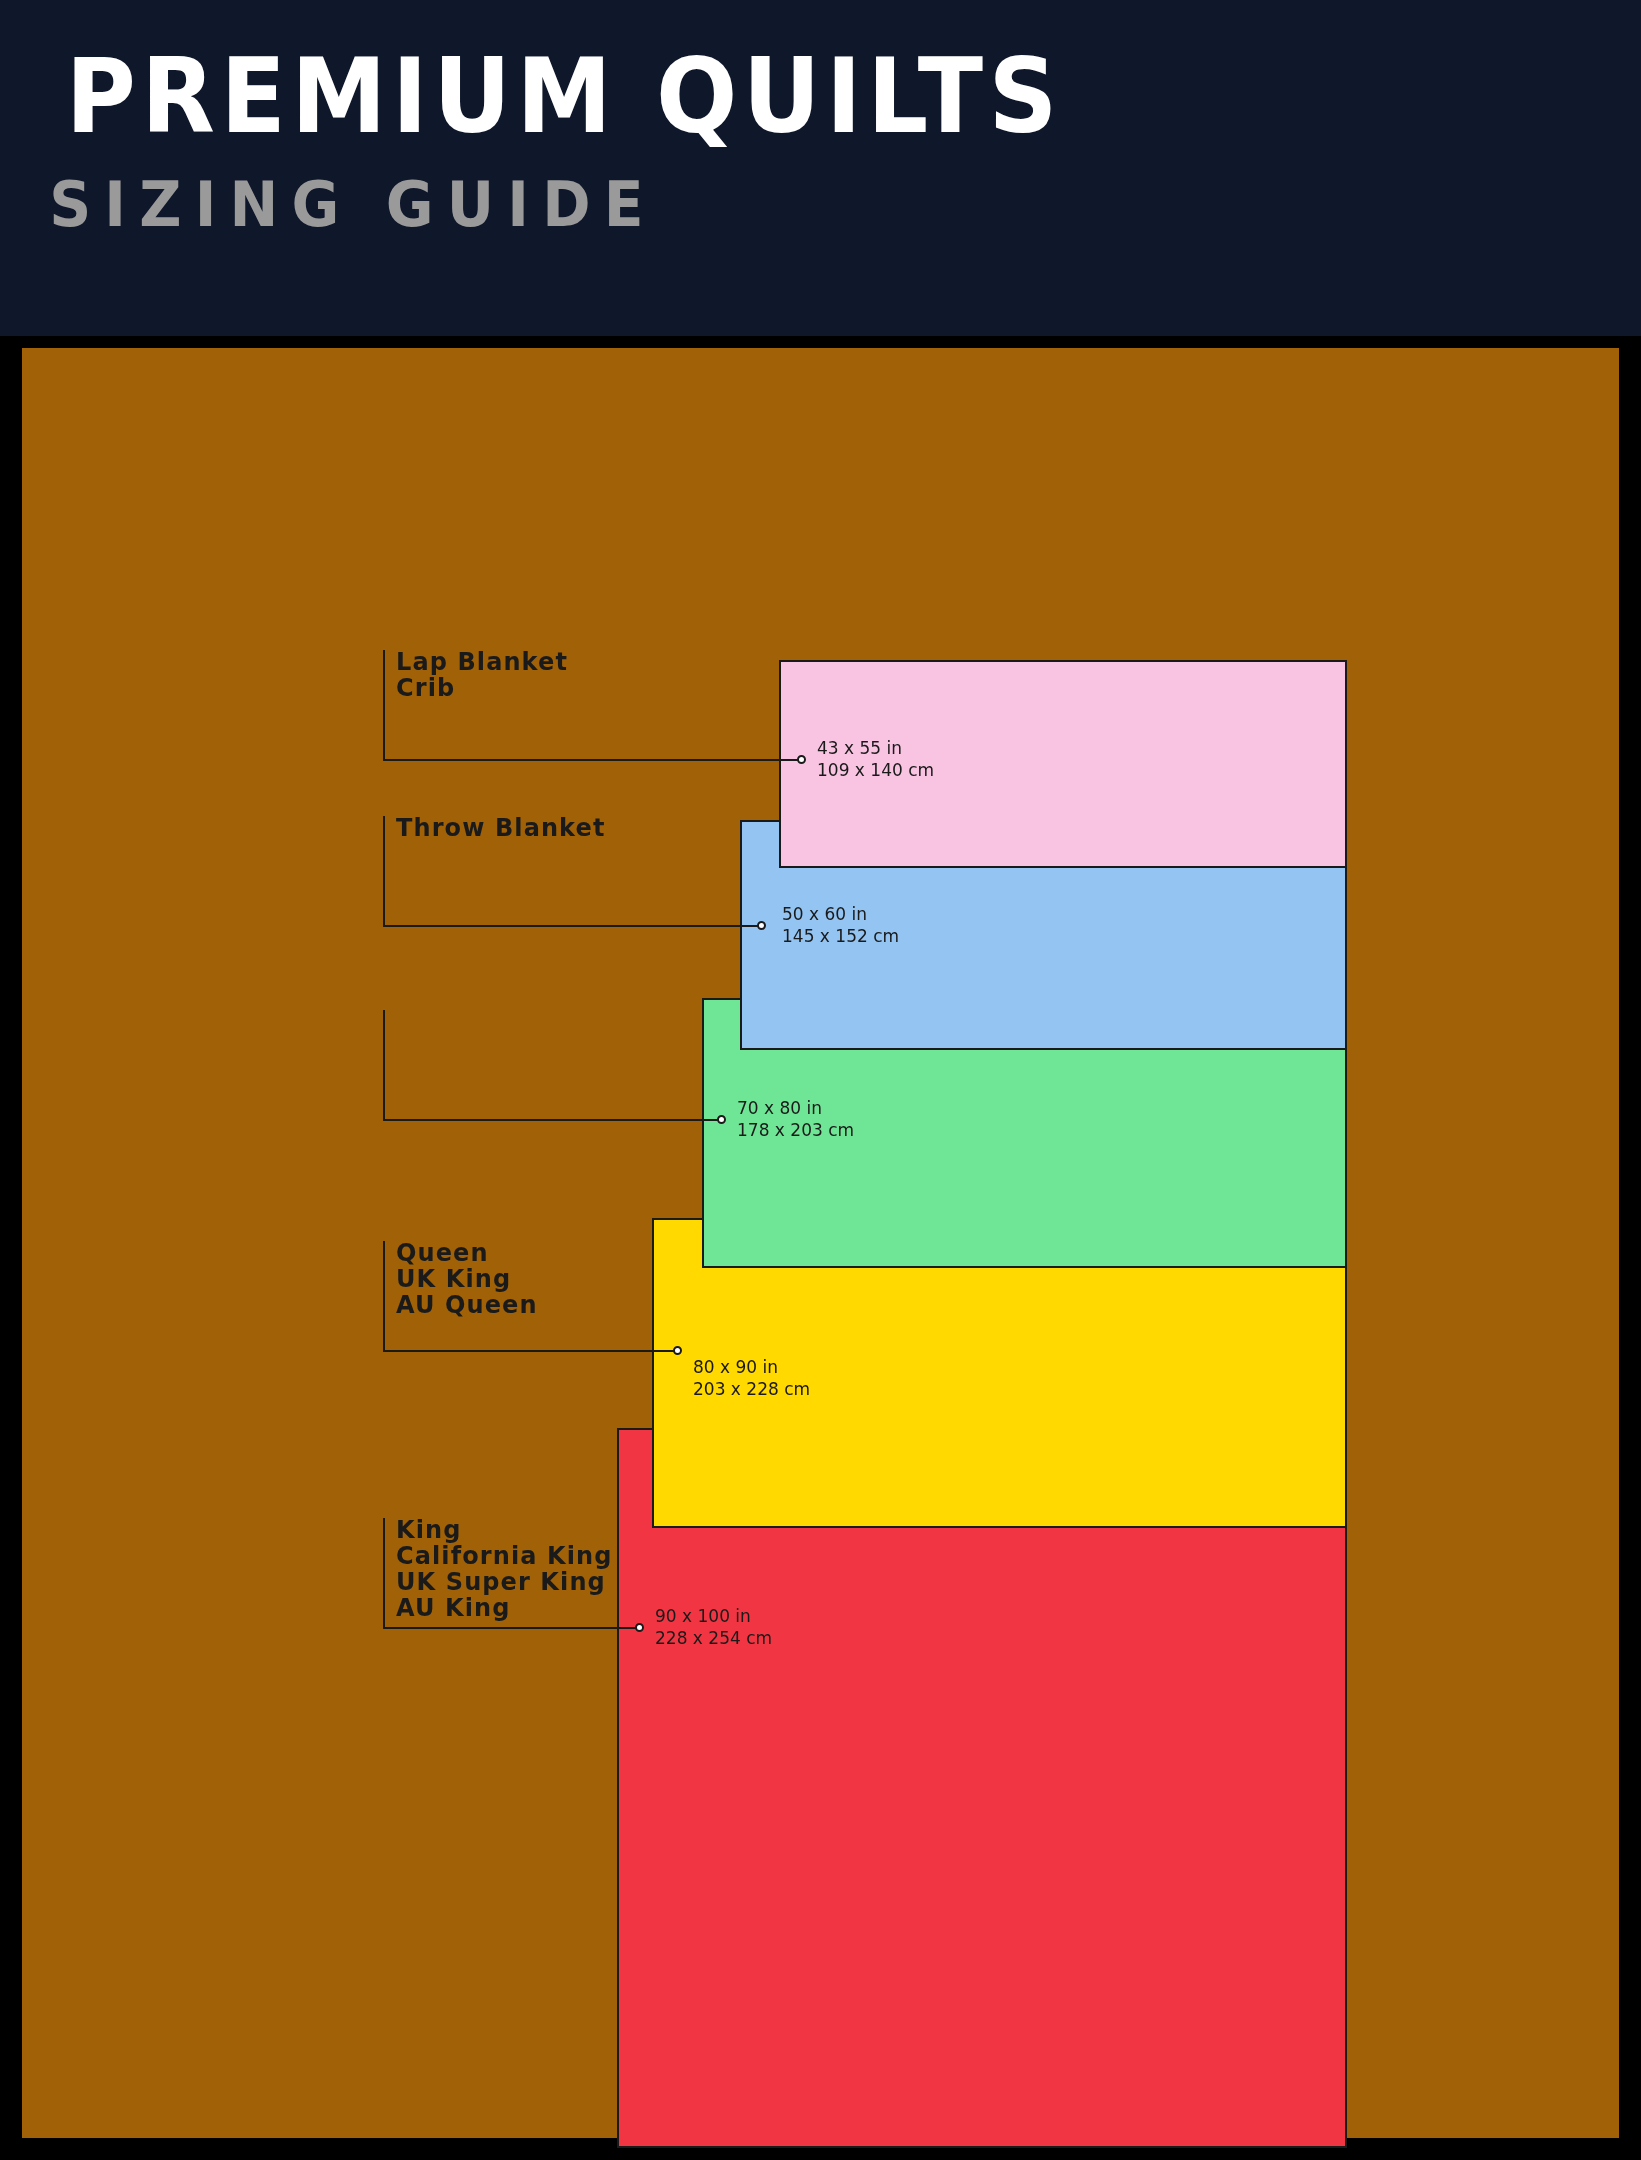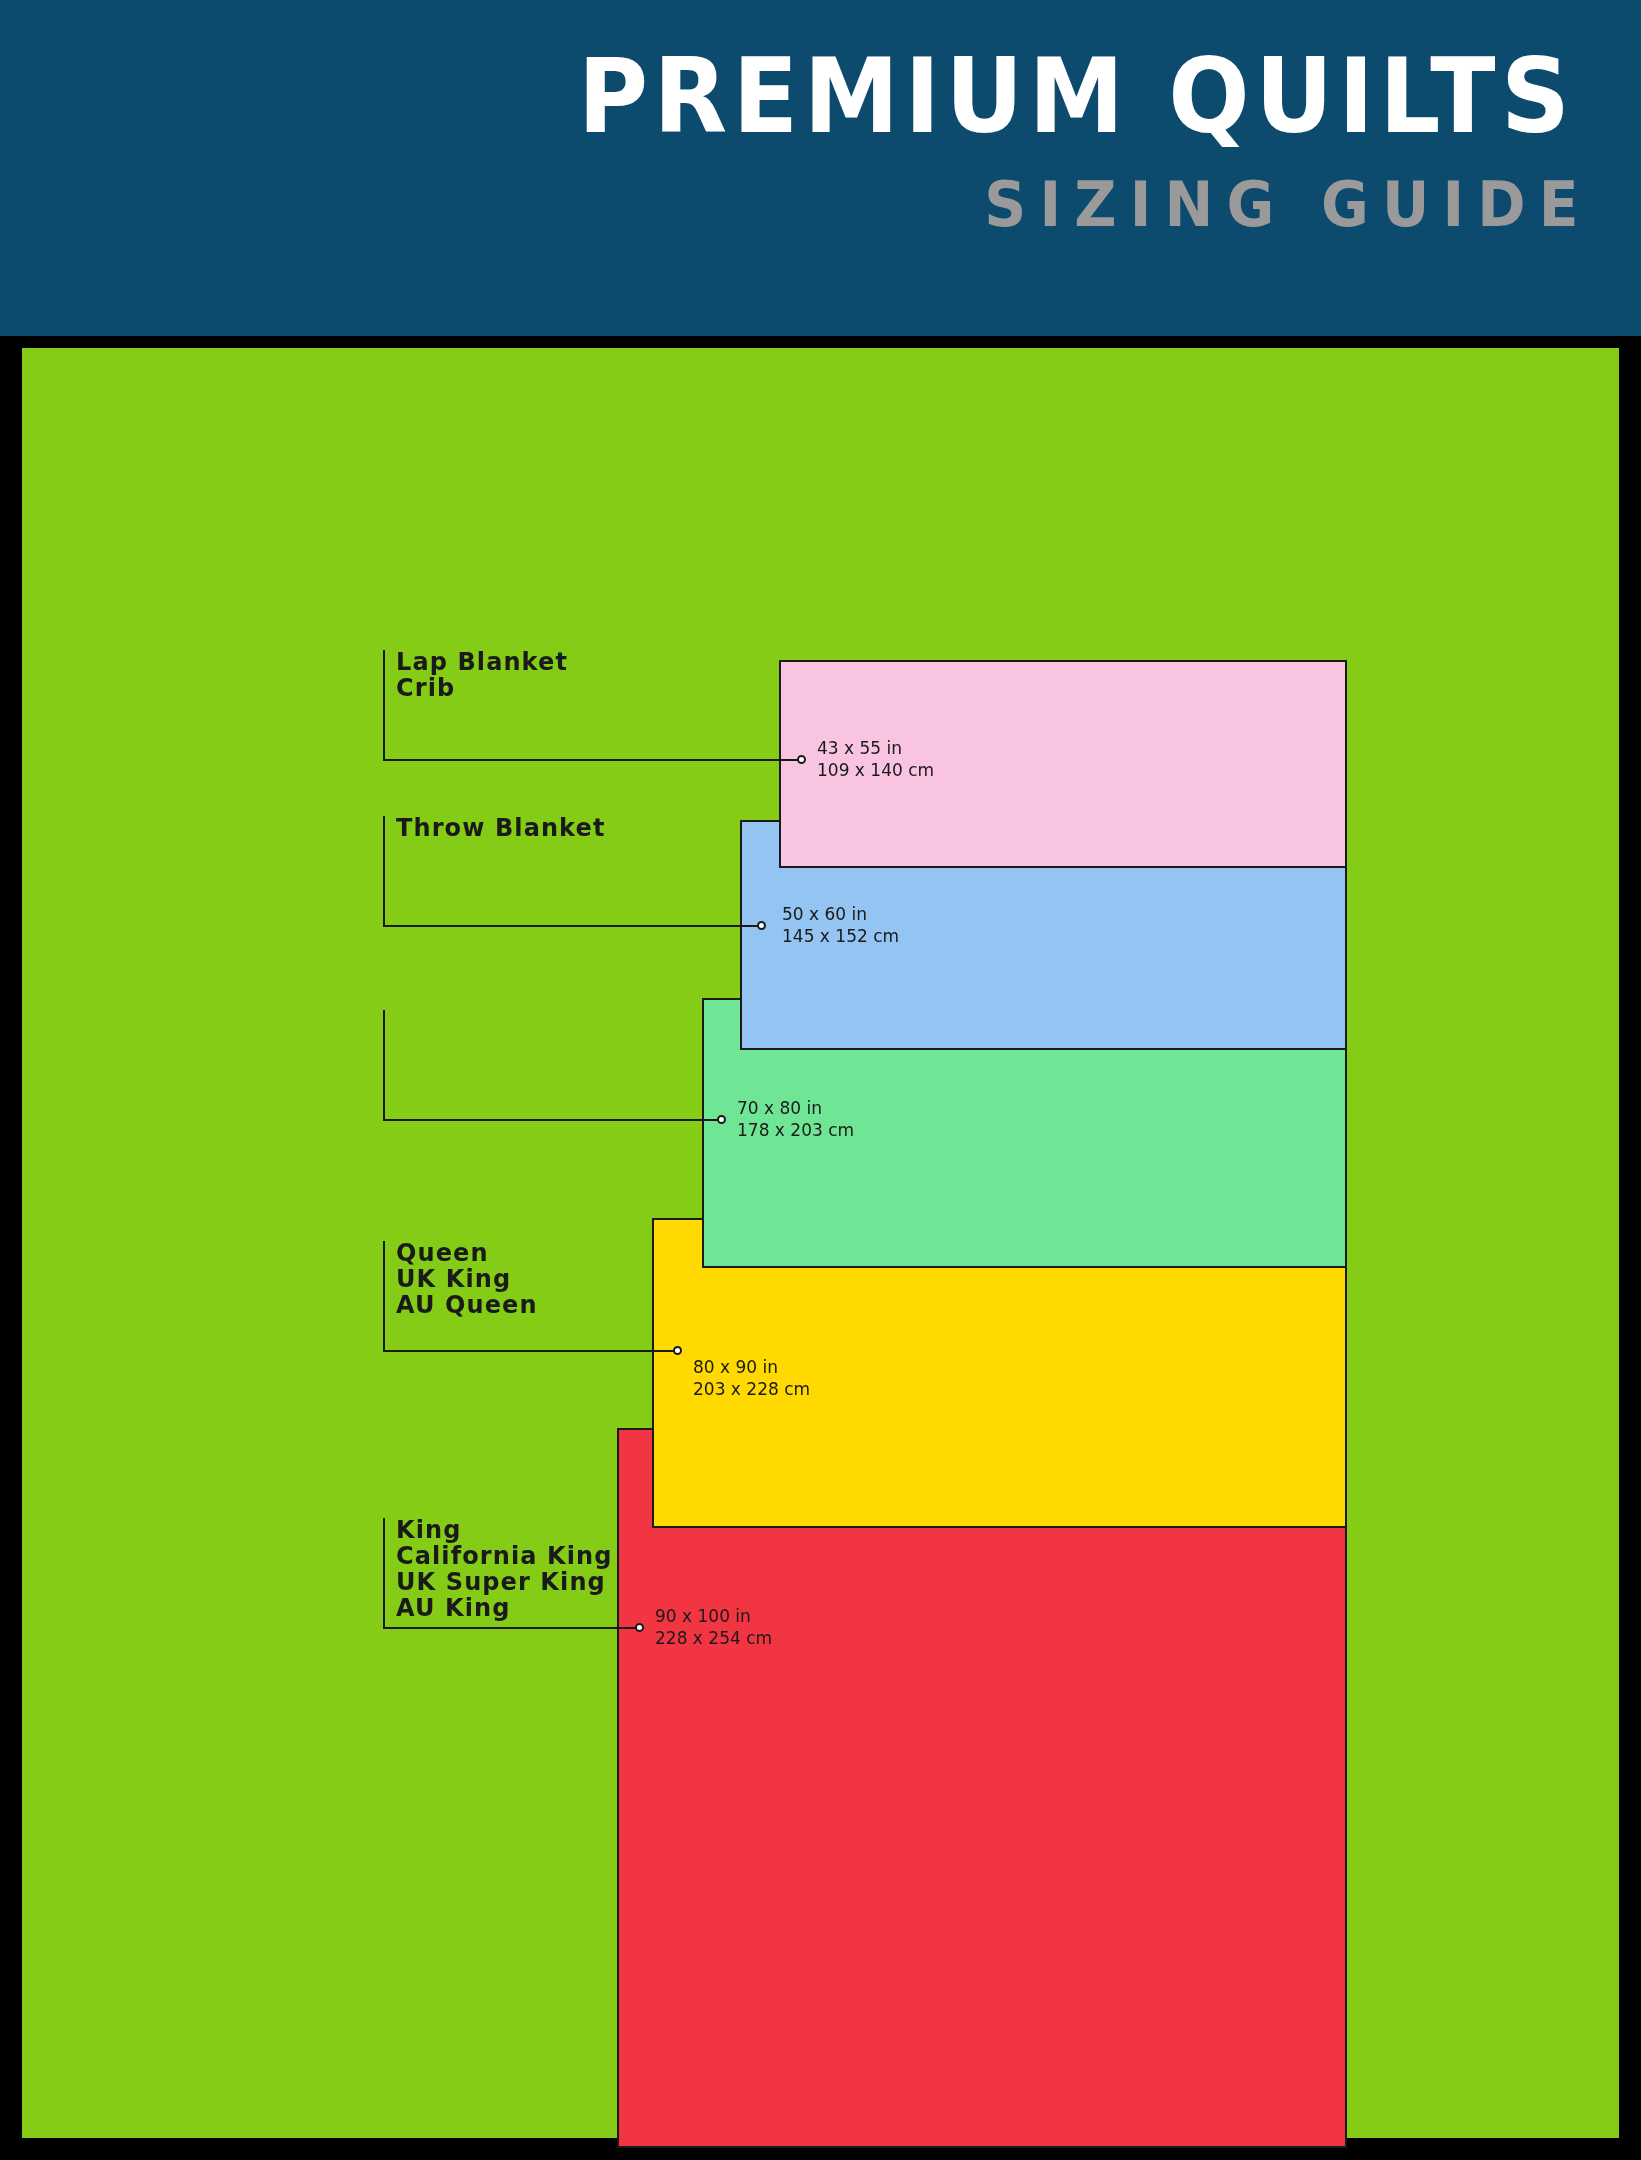--- a/index.html
+++ b/index.html
@@ -15,22 +15,22 @@
     overflow: hidden;
   }
 
   
   .header {
     position: absolute;
     left: 0;
     top: 0;
     width: 1641px;
     height: 336px;
-    background: #0c4a6e;
-    text-align: right;
+    background: #0f172a;
+    text-align: left;
   }
   .title {
     color: #ffffff;
     font-size: 104px;
     font-weight: bold;
     letter-spacing: 6px;
     line-height: 1;
     margin: 0;
     padding-top: 44px;
     font-family: "DejaVu Sans", sans-serif;
@@ -48,21 +48,21 @@
     transform: scaleX(0.94);
   }
 
   
   .canvas {
     position: absolute;
     left: 22px;
     top: 348px;
     width: 1597px;
     height: 1790px;
-    background: #84cc16;
+    background: #a16207;
   }
 
   .diagram {
     position: absolute;
     left: 0;
     top: 0;
     width: 1597px;
     height: 1790px;
   }
 

